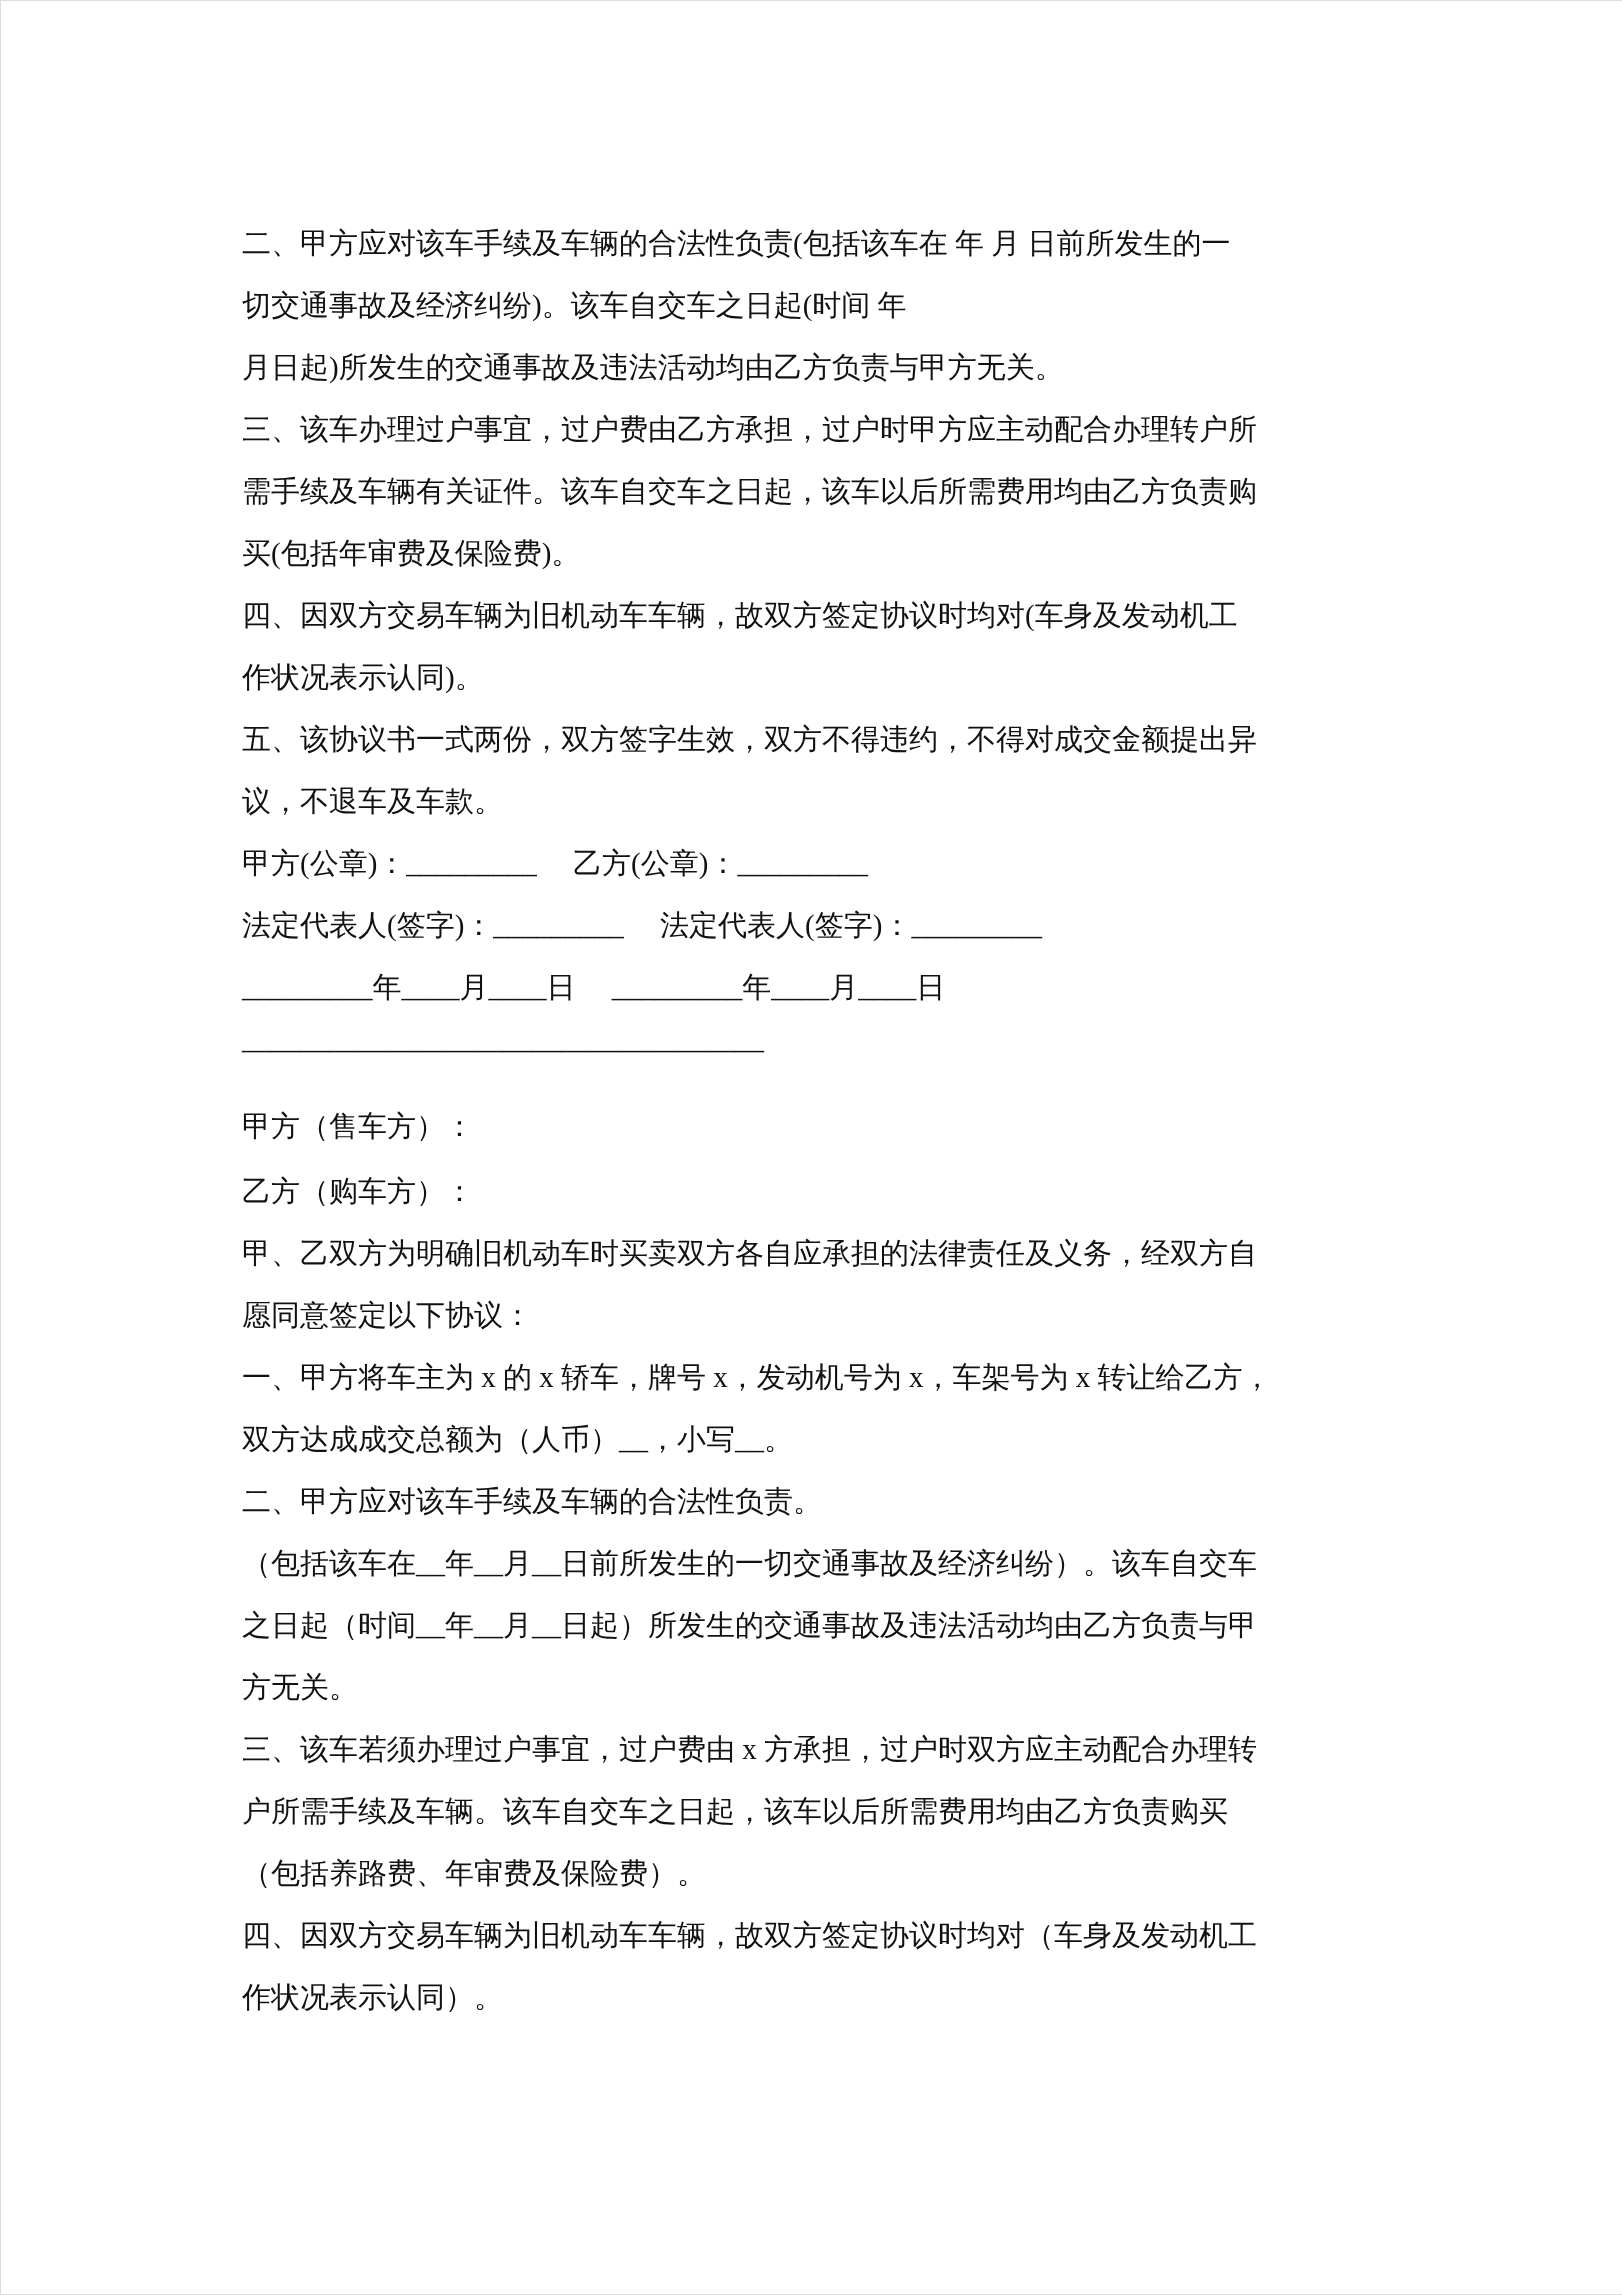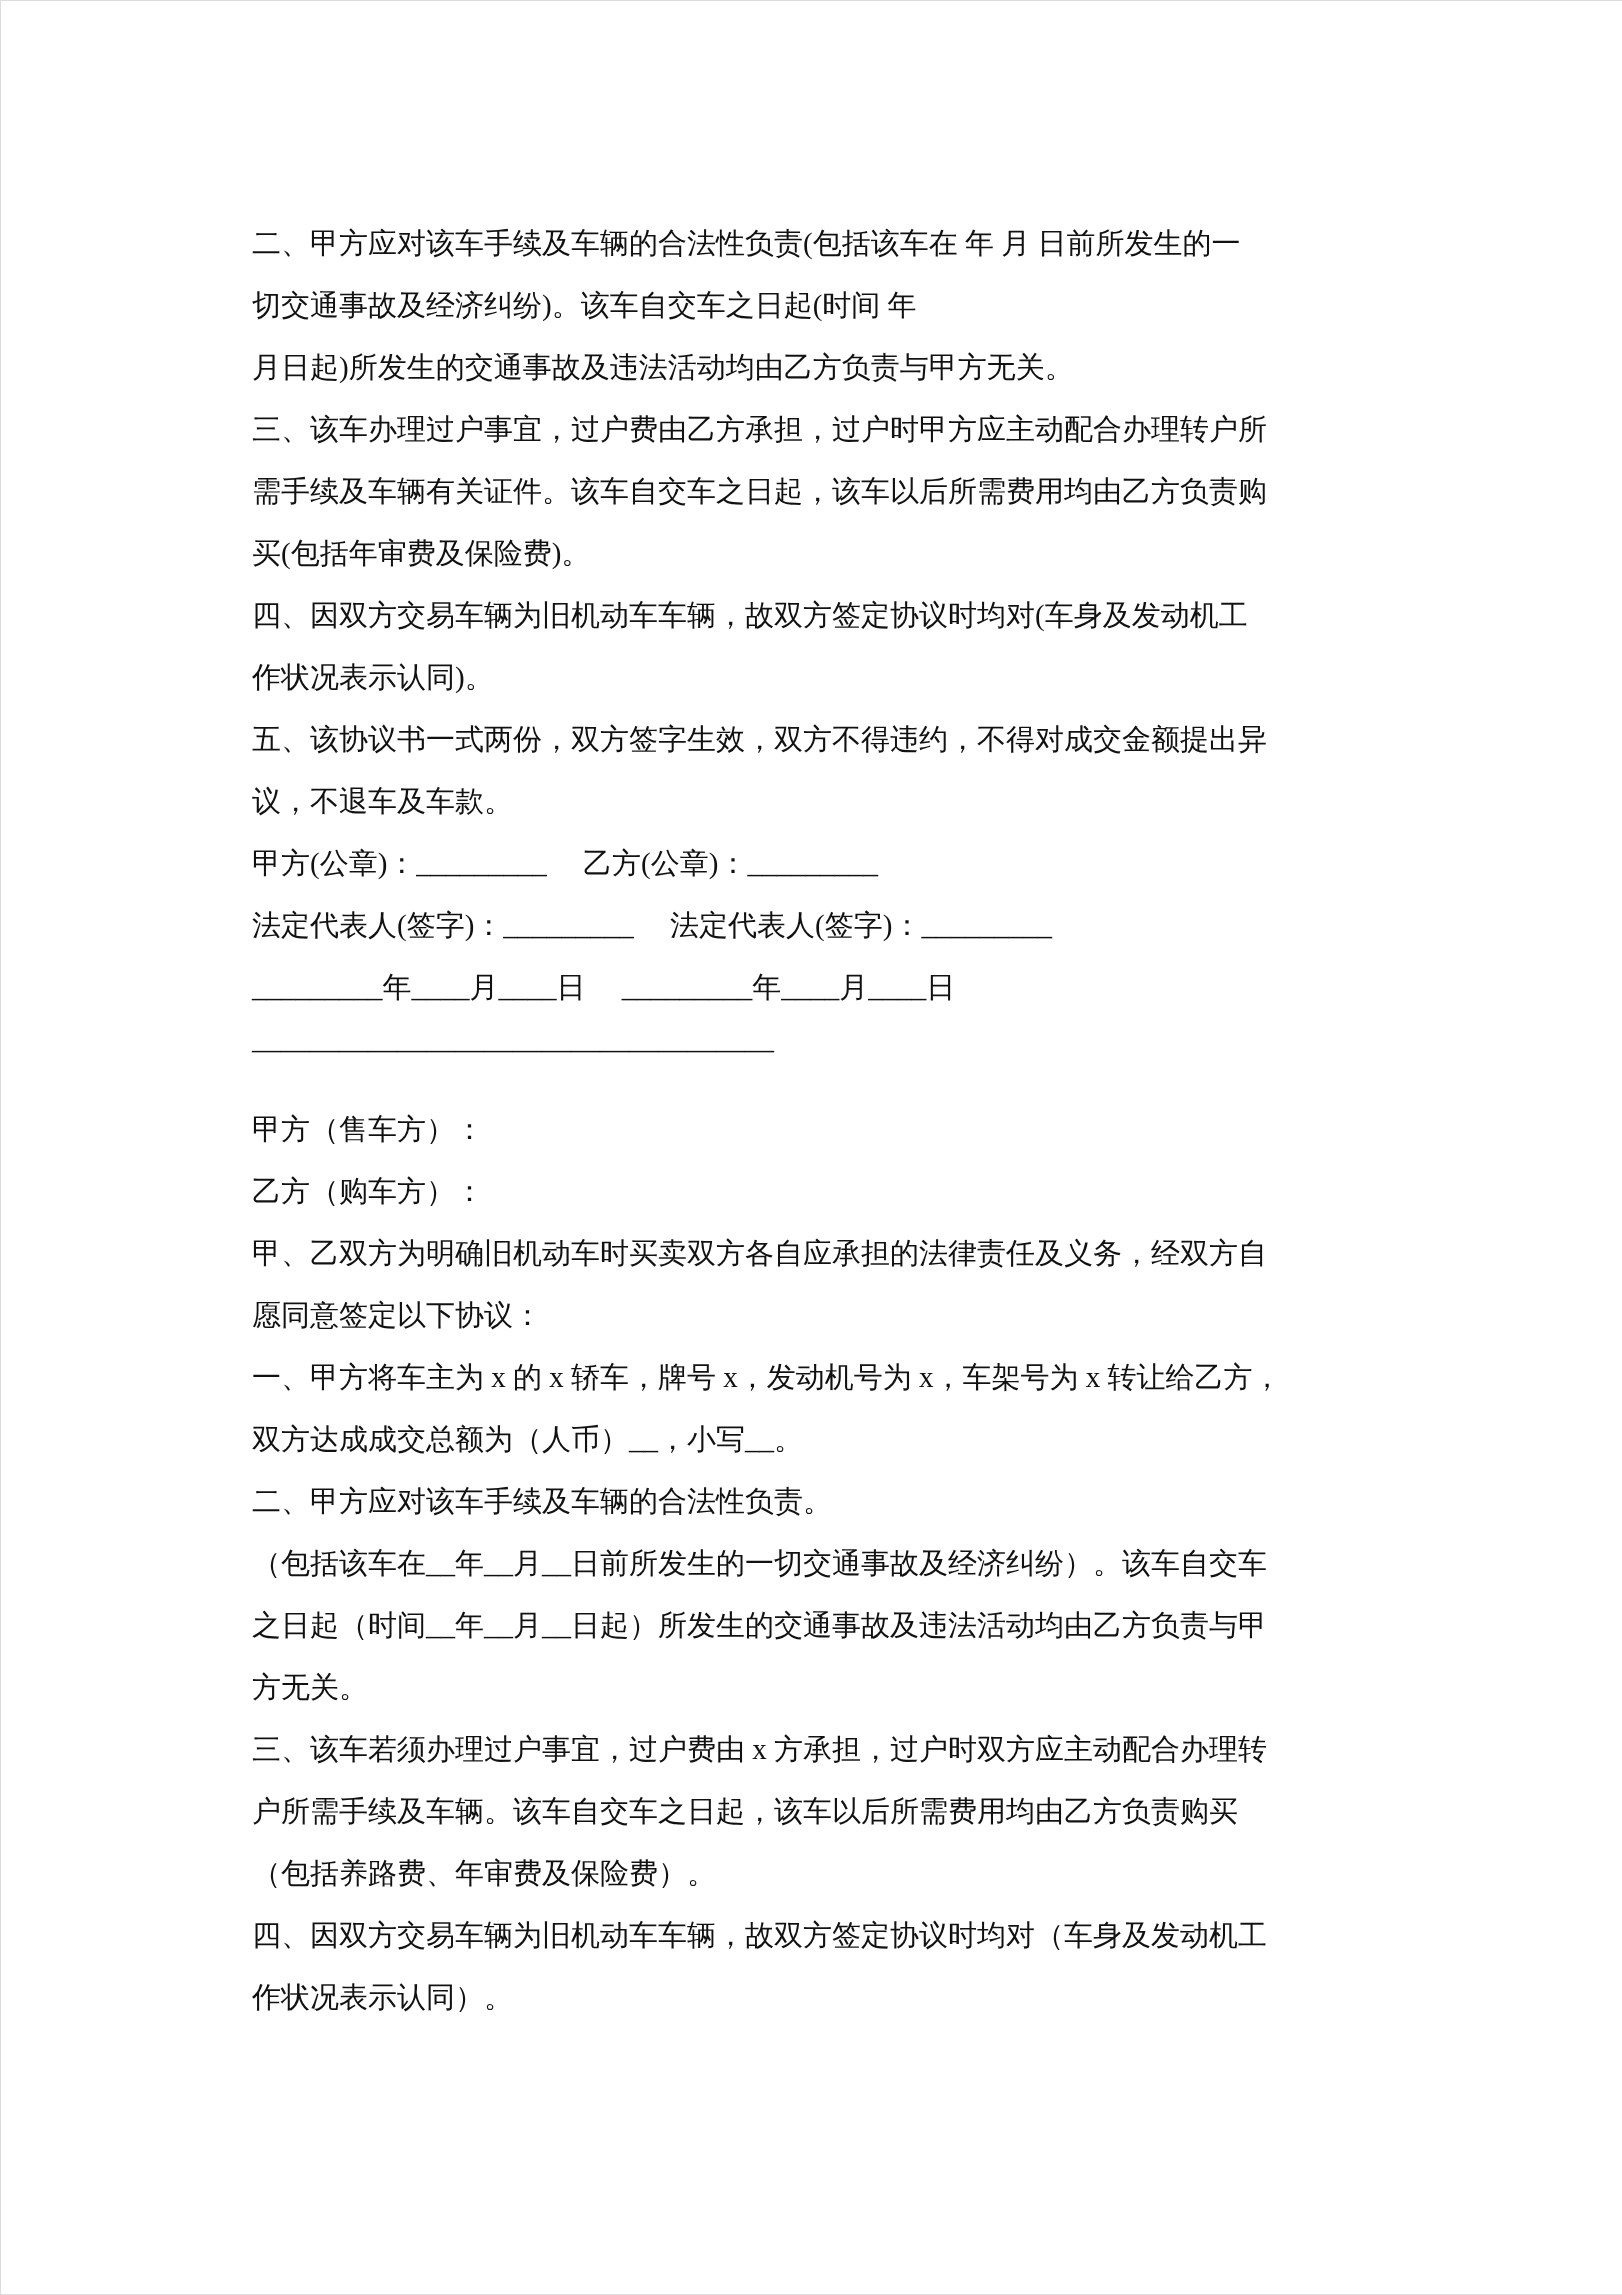--- a/index.html
+++ b/index.html
@@ -12,33 +12,34 @@
     background: #ffffff;
     box-sizing: border-box;
     border: 1.3px solid #dcdcdc;
     font-family: "Liberation Serif", "DejaVu Serif", serif;
     color: #111111;
     position: relative;
     overflow: hidden;
   }
   .doc {
     position: absolute;
-    left: 251px;
+    left: 241px;
     top: 211px;
     width: 1139px;
     font-size: 29px;
     line-height: 62px;
     white-space: pre-wrap;
     word-break: break-all;
   }
   .line {
     min-height: 62px;
   }
   .line.gap-before {
     margin-top: 18.3px;
+    font-family: Liberation Mono, monospace;
   }
   .line.separator {
     letter-spacing: 0;
   }
 </style>
 </head>
 <body style="background: rgb(255, 255, 255); border-color: rgb(220, 220, 220); color: rgb(17, 17, 17);">
 
 <div class="doc"><div class="line">二、甲方应对该车手续及车辆的合法性负责(包括该车在 年 月 日前所发生的一</div><div class="line">切交通事故及经济纠纷)。该车自交车之日起(时间 年</div><div class="line">月日起)所发生的交通事故及违法活动均由乙方负责与甲方无关。</div><div class="line">三、该车办理过户事宜，过户费由乙方承担，过户时甲方应主动配合办理转户所</div><div class="line">需手续及车辆有关证件。该车自交车之日起，该车以后所需费用均由乙方负责购</div><div class="line">买(包括年审费及保险费)。</div><div class="line">四、因双方交易车辆为旧机动车车辆，故双方签定协议时均对(车身及发动机工</div><div class="line">作状况表示认同)。</div><div class="line">五、该协议书一式两份，双方签字生效，双方不得违约，不得对成交金额提出异</div><div class="line">议，不退车及车款。</div><div class="line">甲方(公章)：_________　 乙方(公章)：_________</div><div class="line">法定代表人(签字)：_________　 法定代表人(签字)：_________</div><div class="line">_________年____月____日　 _________年____月____日</div><div class="line separator">——————————————————</div><div class="line gap-before">甲方（售车方）：</div><div class="line">乙方（购车方）：</div><div class="line">甲、乙双方为明确旧机动车时买卖双方各自应承担的法律责任及义务，经双方自</div><div class="line">愿同意签定以下协议：</div><div class="line">一、甲方将车主为 x 的 x 轿车，牌号 x，发动机号为 x，车架号为 x 转让给乙方，</div><div class="line">双方达成成交总额为（人币）__，小写__。</div><div class="line">二、甲方应对该车手续及车辆的合法性负责。</div><div class="line">（包括该车在__年__月__日前所发生的一切交通事故及经济纠纷）。该车自交车</div><div class="line">之日起（时间__年__月__日起）所发生的交通事故及违法活动均由乙方负责与甲</div><div class="line">方无关。</div><div class="line">三、该车若须办理过户事宜，过户费由 x 方承担，过户时双方应主动配合办理转</div><div class="line">户所需手续及车辆。该车自交车之日起，该车以后所需费用均由乙方负责购买</div><div class="line">（包括养路费、年审费及保险费）。</div><div class="line">四、因双方交易车辆为旧机动车车辆，故双方签定协议时均对（车身及发动机工</div><div class="line">作状况表示认同）。</div></div>
 

